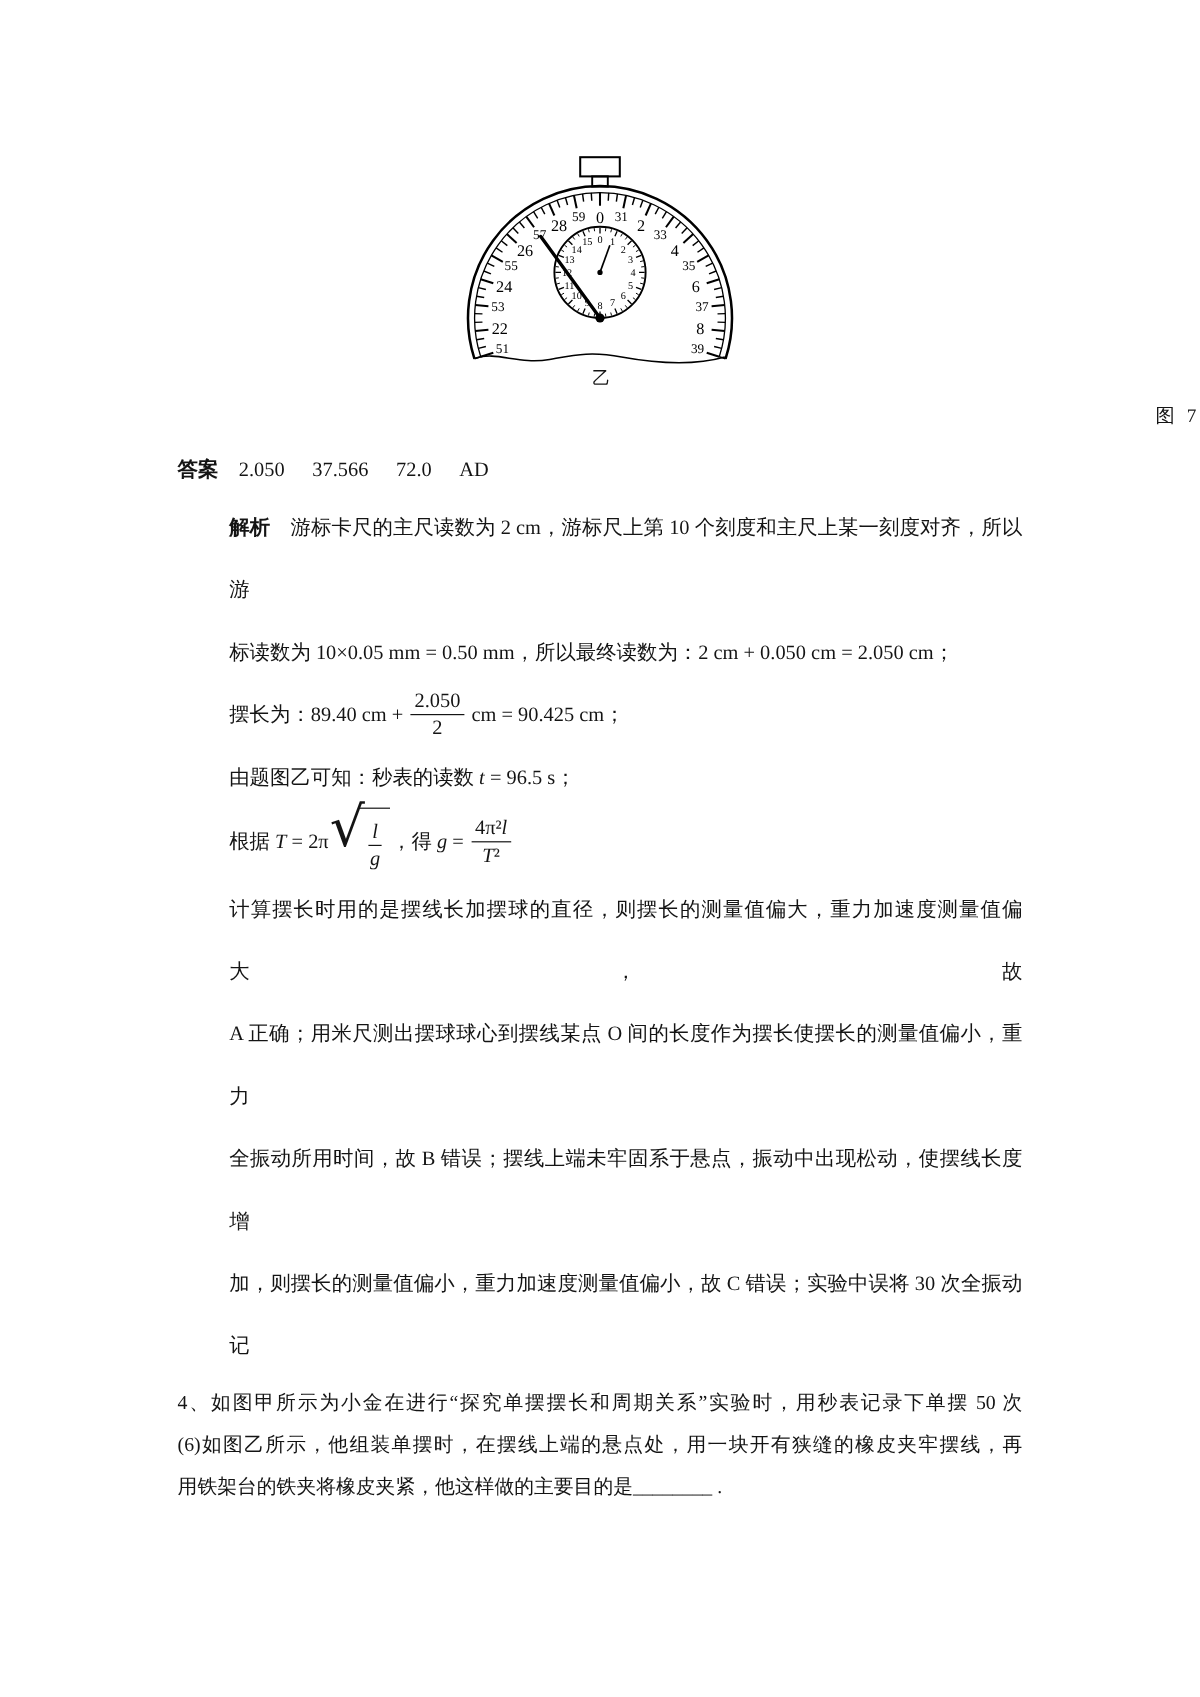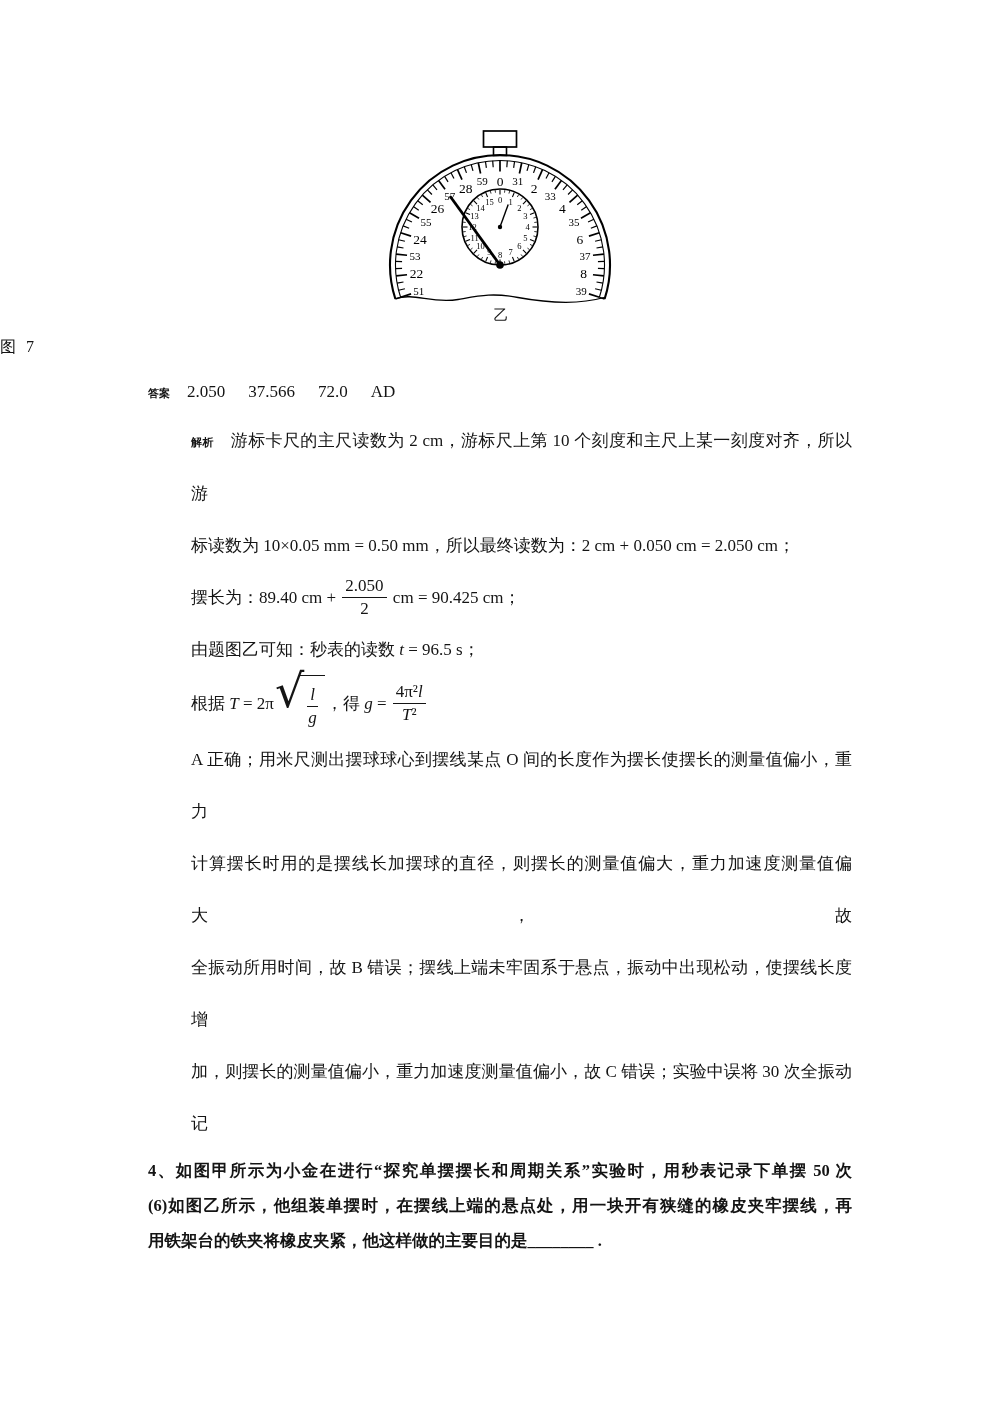--- a/index.html
+++ b/index.html
@@ -8,33 +8,33 @@
     width:1000px;height:1414px;
     margin:0 auto;
     background:#ffffff;
     color:#141414;
     font-family:"Liberation Serif","DejaVu Serif",serif;
     font-size:17px;
     overflow:hidden;
   }
   .fig-wrap{padding-top:122px;text-align:center;}
   .fig-wrap svg{display:inline-block;}
-  .fig-caption{margin-top:8px;font-size:16px;letter-spacing:3px;text-align:left;}
+  .fig-caption{margin-top:8px;font-size:16px;letter-spacing:3px;text-align:right;}
   .content{margin:0 148px;width:704px;}
   .answer-line{margin-top:14px;line-height:40px;white-space:nowrap;}
   .lbl{
     font-family:"Liberation Sans","DejaVu Sans",sans-serif;
-    font-weight:bold;font-size:11px;margin-right:17px;
+    font-weight:bold;font-size:17px;margin-right:17px;
   }
   .ans-val{margin-right:23px;}
   .analysis{margin-top:2px;margin-left:43px;}
   .ln{line-height:52px;text-align:left;}
   .ln.j{text-align:justify;text-align-last:justify;}
   .q4{margin-top:3px;font-size:16.5px;}
-  .q4 .ln{line-height:35px;font-weight:bold;}
+  .q4 .ln{line-height:35px;}
   i{font-style:italic;}
   
   .frac{display:inline-block;vertical-align:middle;text-align:center;line-height:1.15;position:relative;top:-2px;padding:0 2px;}
   .frac .num{display:block;border-bottom:1.4px solid #141414;padding:0 3px 1px;}
   .frac .den{display:block;padding-top:1px;}
   
   .rad{display:inline-flex;align-items:flex-start;vertical-align:middle;position:relative;top:-3px;margin:0 1px;}
   .rad-sign{font-family:"DejaVu Sans",sans-serif;font-size:46px;line-height:1;position:relative;top:-5px;margin-right:-5px;font-weight:400;}
   .radicand{border-top:1.6px solid #141414;padding:3px 5px 0 6px;margin-top:2px;}
   .radicand .frac{top:0;}
@@ -208,22 +208,22 @@
 
     <div class="analysis">
       <div class="ln j"><span class="lbl">解析</span><span>游标卡尺的主尺读数为 2 cm，游标尺上第 10 个刻度和主尺上某一刻度对齐，所以游</span></div>
       <div class="ln"><span>标读数为 10×0.05 mm = 0.50 mm，所以最终读数为：2 cm + 0.050 cm = 2.050 cm；</span></div>
       <div class="ln"><span>摆长为：89.40 cm + </span><span class="frac"><span class="num">2.050</span><span class="den">2</span></span><span> cm = 90.425 cm；</span></div>
       <div class="ln"><span>由题图乙可知：秒表的读数 </span><i>t</i><span> = 96.5 s；</span></div>
       <div class="ln"><span>根据 </span><i>T</i><span> = 2π</span><span class="rad">
             <span class="rad-sign">√</span>
             <span class="radicand"><span class="frac"><span class="num"><i>l</i></span><span class="den"><i>g</i></span></span></span>
           </span><span>，得 </span><i>g</i><span> = </span><span class="frac"><span class="num"><span>4π²</span><i>l</i></span><span class="den"><i>T</i><span>²</span></span></span></div>
+      <div class="ln j"><span>计算摆长时用的是摆线长加摆球的直径，则摆长的测量值偏大，重力加速度测量值偏大，故</span></div>
       <div class="ln j"><span>A 正确；用米尺测出摆球球心到摆线某点 O 间的长度作为摆长使摆长的测量值偏小，重力</span></div>
-      <div class="ln j"><span>计算摆长时用的是摆线长加摆球的直径，则摆长的测量值偏大，重力加速度测量值偏大，故</span></div>
       <div class="ln j"><span>全振动所用时间，故 B 错误；摆线上端未牢固系于悬点，振动中出现松动，使摆线长度增</span></div>
       <div class="ln j"><span>加，则摆长的测量值偏小，重力加速度测量值偏小，故 C 错误；实验中误将 30 次全振动记</span></div>
     </div>
 
     <div class="q4">
       <div class="ln j"><span>4、如图甲所示为小金在进行“探究单摆摆长和周期关系”实验时，用秒表记录下单摆 50 次</span></div>
       <div class="ln j"><span>(6)如图乙所示，他组装单摆时，在摆线上端的悬点处，用一块开有狭缝的橡皮夹牢摆线，再</span></div>
       <div class="ln"><span>用铁架台的铁夹将橡皮夹紧，他这样做的主要目的是________ .</span></div>
     </div>
 

